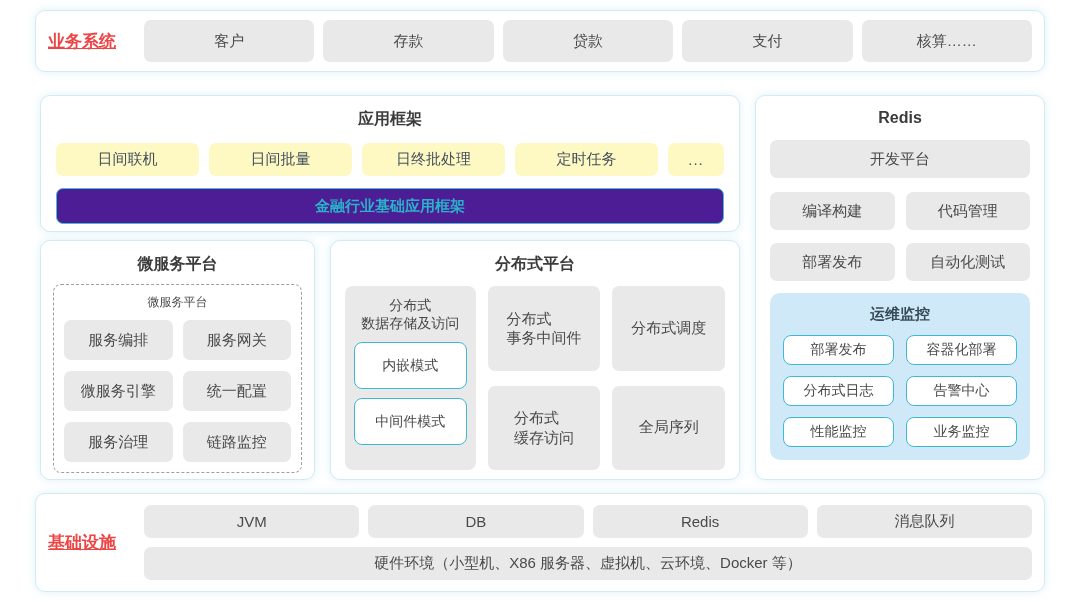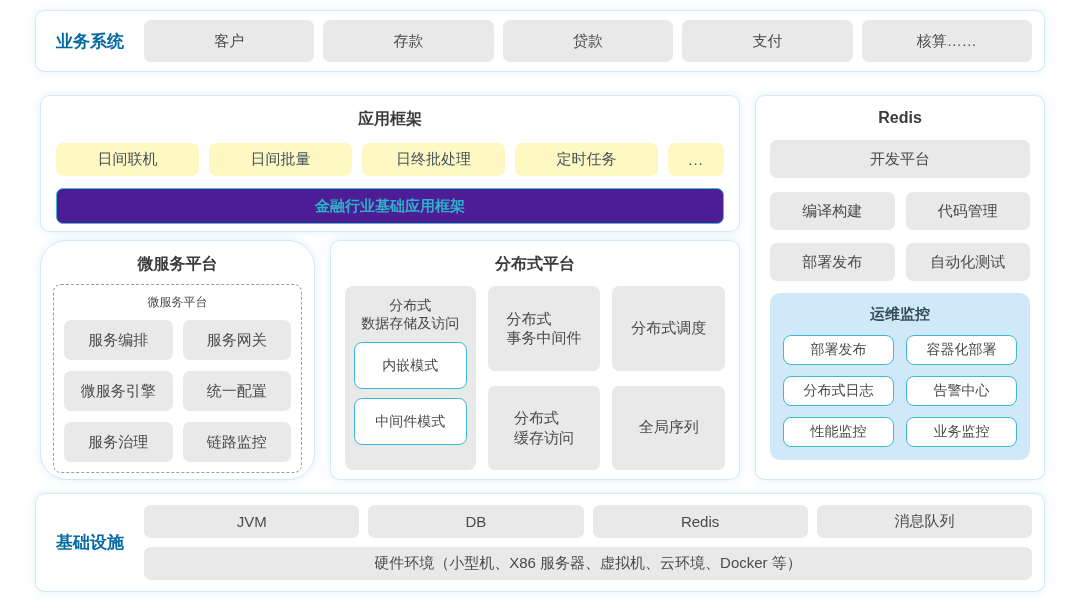--- a/index.html
+++ b/index.html
@@ -34,23 +34,24 @@
     background:#ffffff;
     border:1px solid #3fb9d3;
     border-radius:8px;
     display:flex; align-items:center; justify-content:center;
     font-size:14px; color:#4a4a4a;
   }
   .panel-title {
     text-align:center; font-size:16px; font-weight:600; color:#3b3b3b;
   }
   .side-label {
-    width:84px; text-align:center;
-    font-size:17px; font-weight:600; color:#0369a1;
+    width:84px; 
+    font-size:17px; font-weight:600; color:#ef4444;
     flex:0 0 auto;
+    text-decoration:underline;
   }
   .pre { white-space:pre-line; line-height:1.3; }
 
   
   #business-panel { left:35px; top:10px; width:1010px; height:62px;
     display:flex; align-items:center; padding:0 12px; }
   #business-panel .row { flex:1; display:flex; gap:9px; margin-left:12px; }
   #business-panel .gbox { flex:1; height:42px; }
 
   
@@ -73,21 +74,21 @@
   #devops-panel .grid2 { display:grid; grid-template-columns:1fr 1fr; gap:13px 11px; margin-bottom:12px; }
   #devops-panel .grid2 .gbox { height:38px; }
   #monitor-panel {
     background:#cfe9f8; border-radius:10px; padding:10px 13px 13px;
   }
   #monitor-panel .panel-title { font-size:15px; margin:2px 0 11px; color:#384b58; }
   #monitor-panel .grid2m { display:grid; grid-template-columns:1fr 1fr; gap:11px 12px; }
   #monitor-panel .wbox { height:30px; }
 
   
-  #micro-panel { left:40px; top:240px; width:275px; height:240px; padding:13px 12px;border-radius:27px; }
+  #micro-panel { left:40px; top:240px; width:275px; height:240px; padding:13px 12px; }
   #micro-panel .panel-title { margin-bottom:9px; }
   #micro-dashed {
     border:1px dashed #9aa0a6; border-radius:8px; padding:9px 10px 10px;
   }
   #micro-dashed .inner-title { text-align:center; font-size:12px; color:#4a4a4a; margin-bottom:9px; }
   #micro-dashed .grid2 { display:grid; grid-template-columns:1fr 1fr; gap:11px 10px; }
   #micro-dashed .gbox { height:40px; }
 
   
   #dist-panel { left:330px; top:240px; width:410px; height:240px; padding:13px 14px; }

